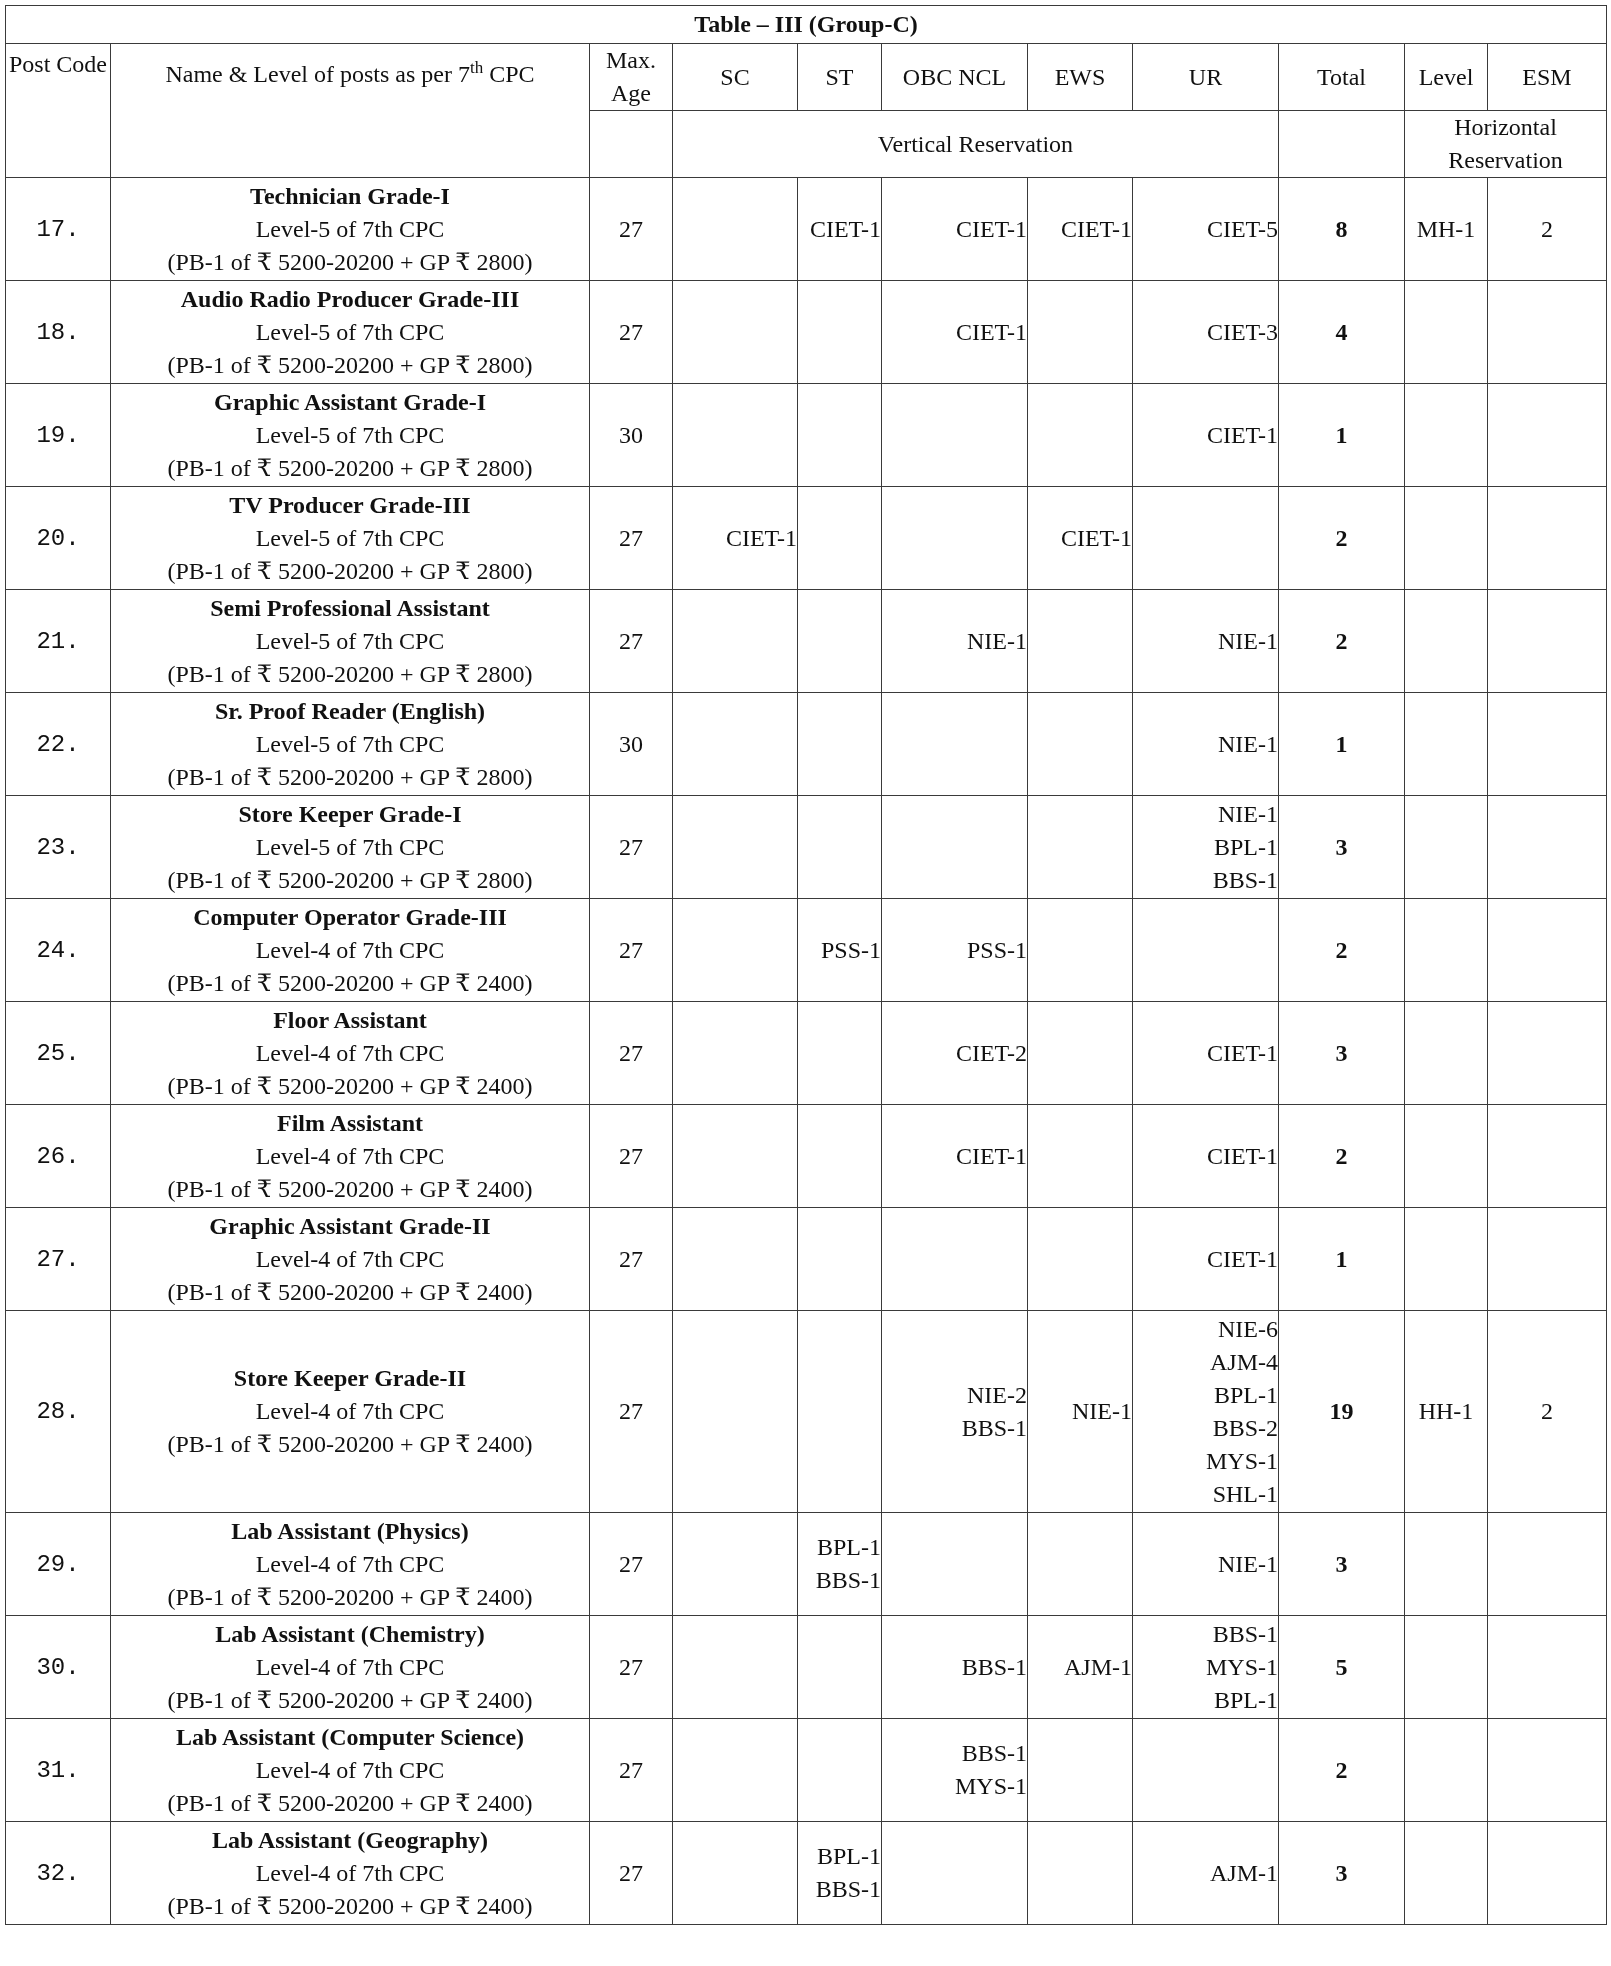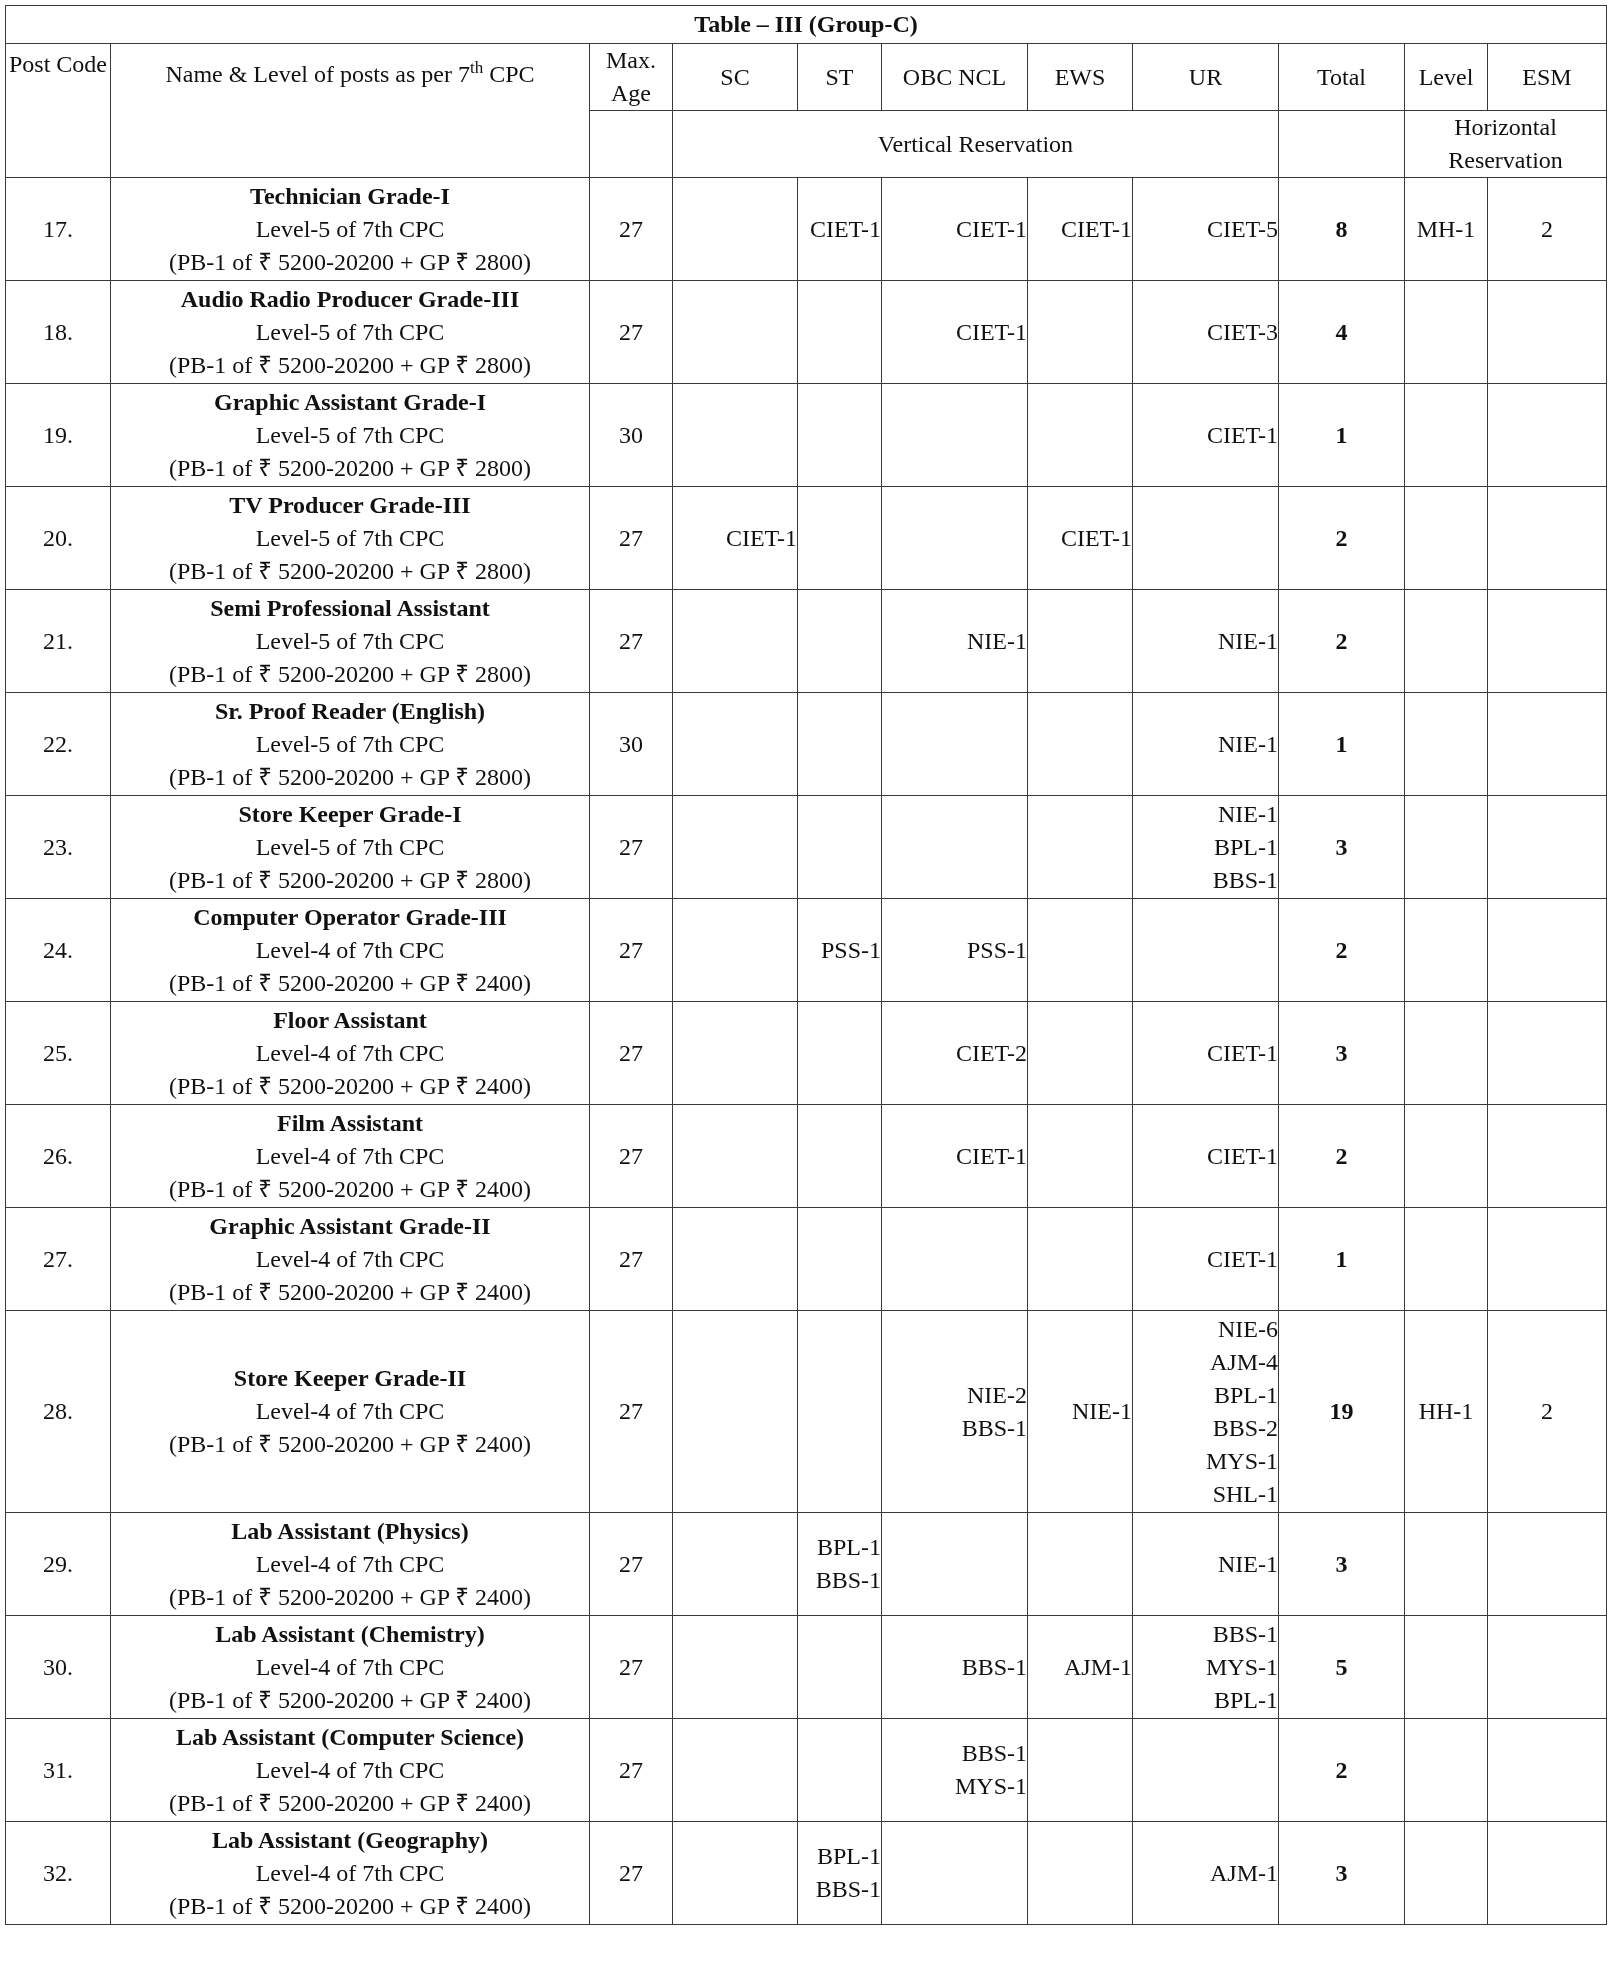--- a/index.html
+++ b/index.html
@@ -7,22 +7,22 @@
          font-family: "Liberation Serif", "DejaVu Serif", serif; color: #111; }
   table.rt { position: absolute; left: 5px; top: 5px; border-collapse: collapse;
              table-layout: fixed; width: 1601px; }
   table.rt td, table.rt th { border: 1.6px solid #3a3a3a; padding: 0; vertical-align: middle;
              text-align: center; font-size: 24px; line-height: 33px; }
   .title-cell { height: 37px; font-weight: bold; font-size: 24px; line-height: 30px; }
   .hdr { font-weight: normal; font-size: 24px; line-height: 28px; }
   .hdr-main { height: 62px; }
   .hdr-sub { height: 61px; }
   .hdr sup { font-size: 17px; vertical-align: 9px; line-height: 0; text-align: right; }
-  td.code { text-align: right; vertical-align: top; padding: 4px 10px 0 0; }
-  td.name { text-align: left; vertical-align: top; padding: 2px 0 0 2px; font-family: Liberation Serif, serif; }
+  td.code { text-align: right; vertical-align: top; padding: 4px 10px 0 0; font-family: Liberation Mono, monospace; }
+  td.name { text-align: left; vertical-align: top; padding: 2px 0 0 2px; }
   .pname { font-weight: bold; display: block; }
   .pline { display: block; }
   td.total { font-weight: bold; }
   .multi span { display: block; text-align: right; }
   tr.r106 td { height: 102px; }
   tr.r205 td { height: 201px; }
 </style>
 </head>
 <body>
 

